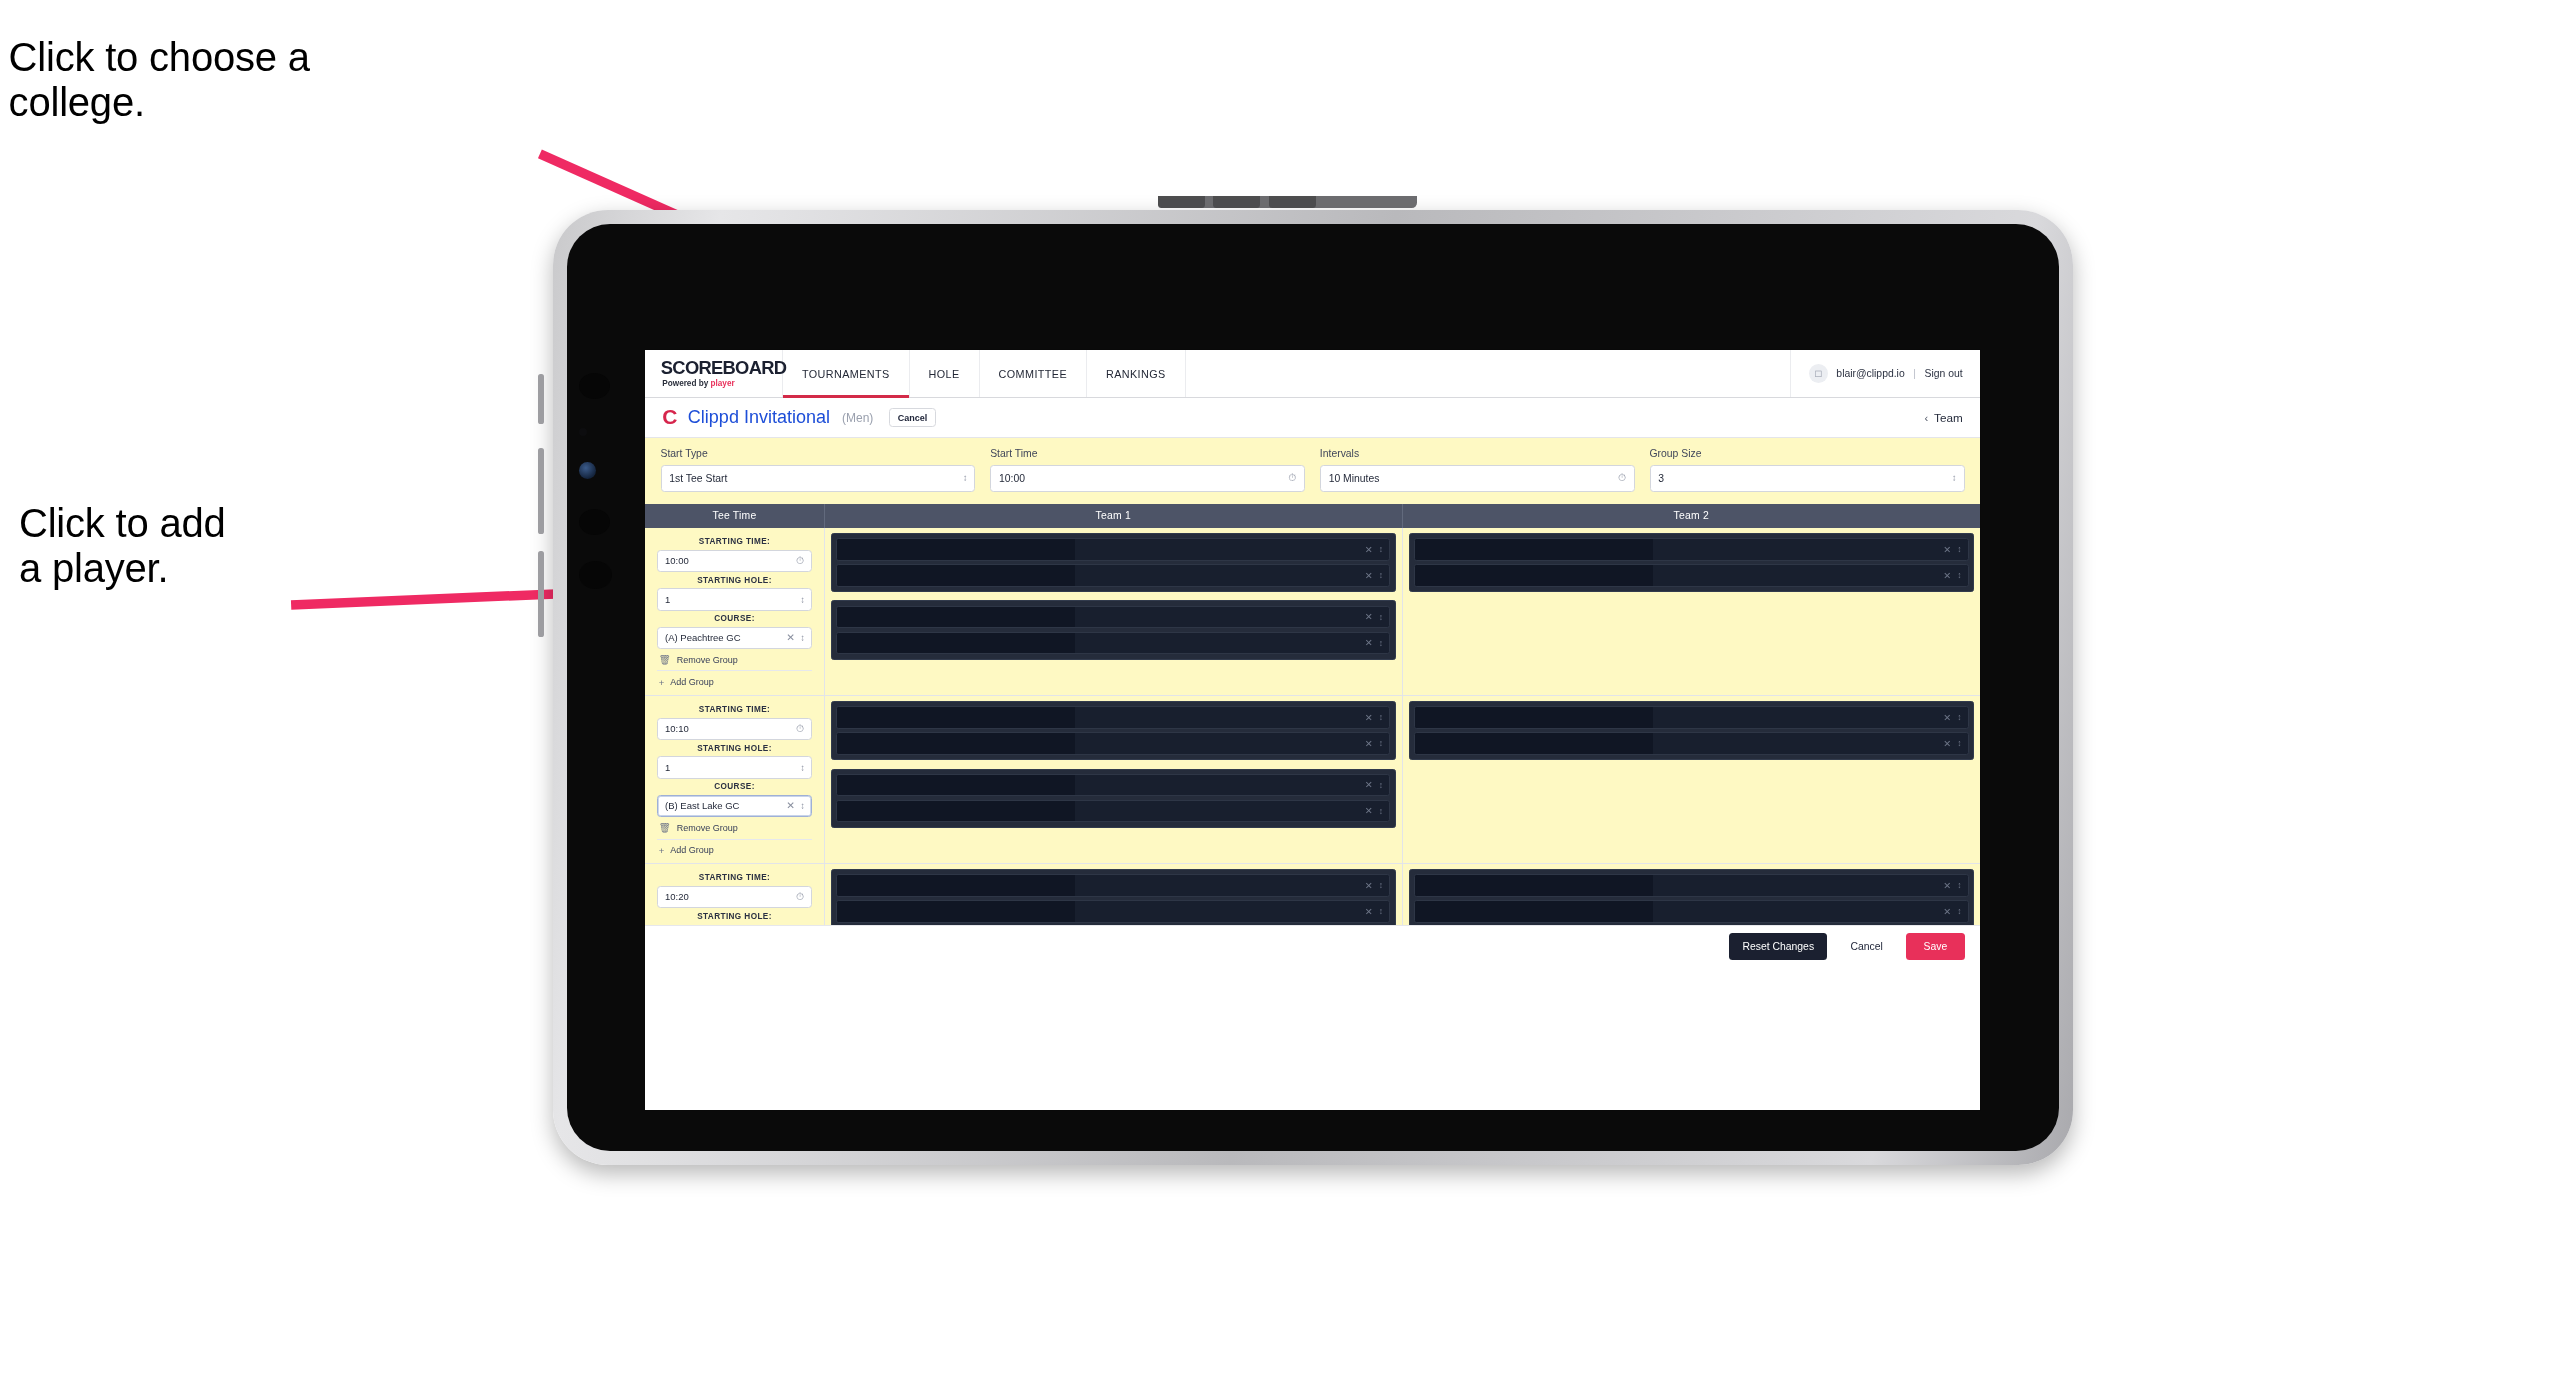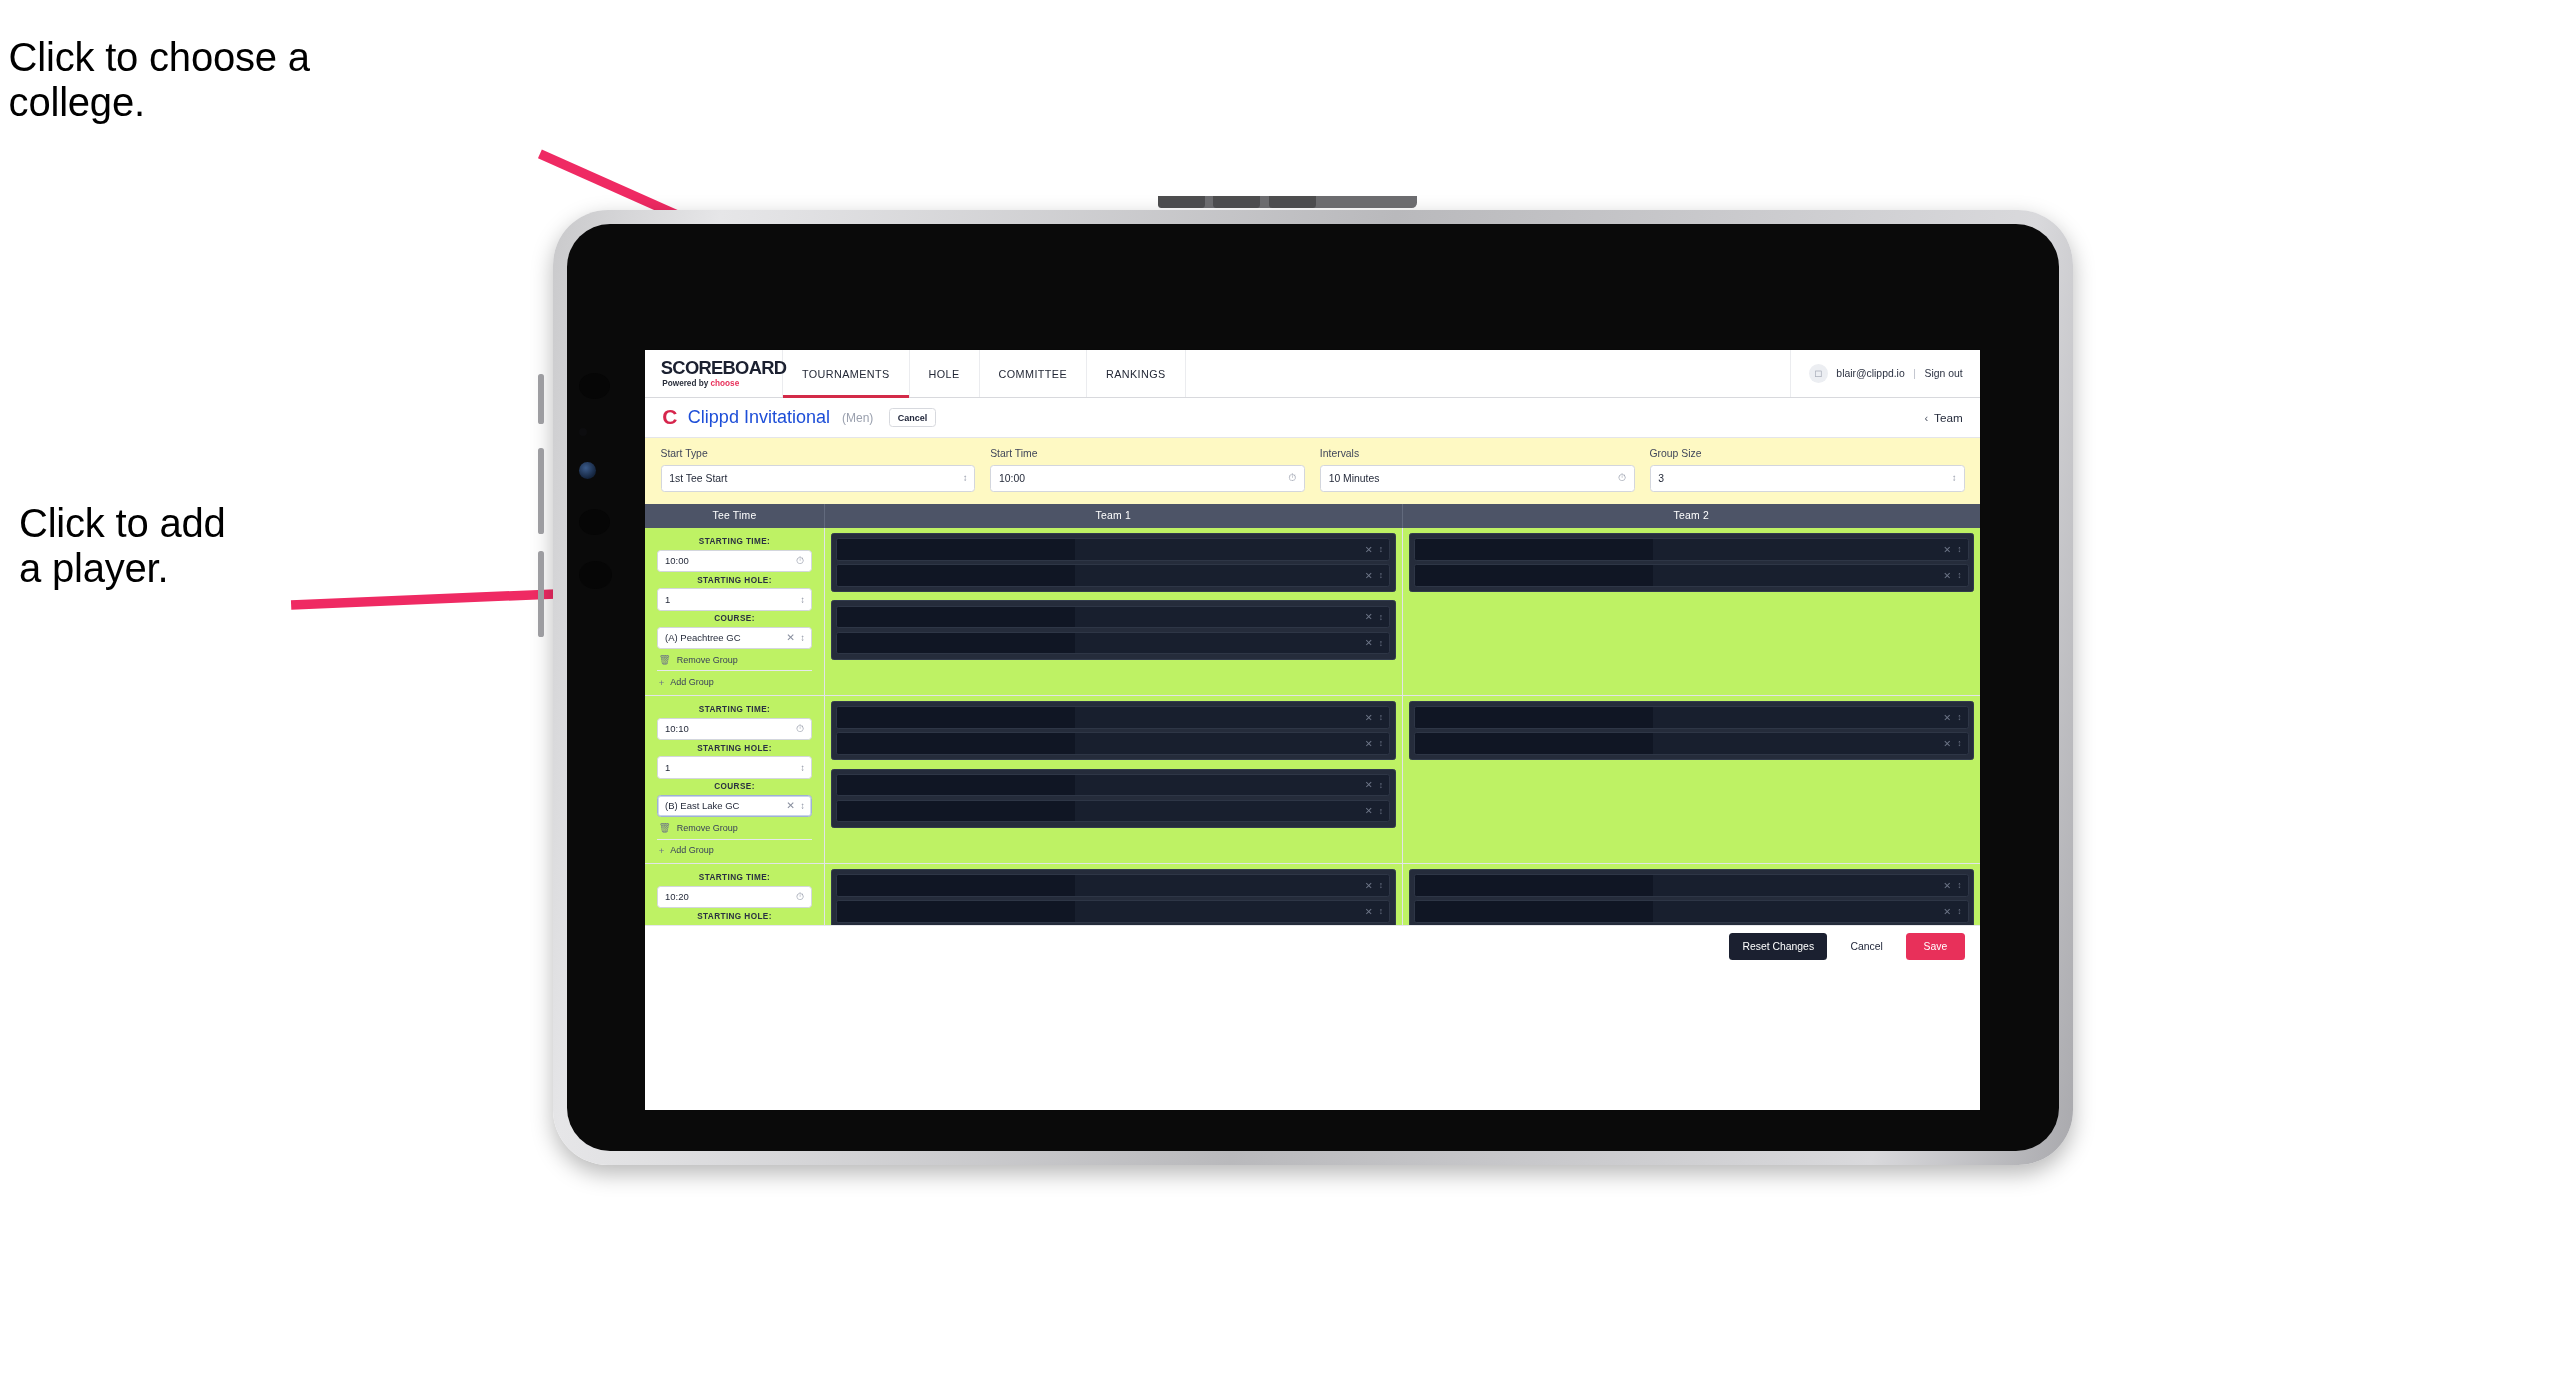--- a/index.html
+++ b/index.html
@@ -151,21 +151,21 @@
     background: #4d5467; color:#fff; height: 24px;
   }
   #thead > div {
     display:flex; align-items:center; justify-content:center;
     font-size: 10.4px; font-weight:500; letter-spacing:0.2px;
     border-right: 0.9px solid #626a7d;
   }
   #thead > div:last-child { border-right: none; }
 
   
-  #tbody { position: relative; height: 397px; overflow: hidden; background:#bef264; }
+  #tbody { position: relative; height: 397px; overflow: hidden; background:#fef9c3; }
   .group {
     display:grid; grid-template-columns: 180px 1fr 1fr;
     border-bottom: 0.9px solid #e2e4e9;
   }
   .gcol-left {
     border-right:0.9px solid #e2e4e9; padding: 6px 12px 7px 12px;
     display:flex; flex-direction:column; align-items:stretch;
   }
   .mini-label {
     text-align:center; font-size: 8.2px; font-weight:700; letter-spacing:0.4px;
@@ -251,21 +251,21 @@
       <div class="dock-dot" id="dd3"></div>
       <div class="dock-dot" id="dd4"></div>
       <div class="dock-dot" id="dd5"></div>
 
       <div id="app">
 
         <div id="topnav">
           <div class="brand">
             <div class="wordmark">SCOREBOARD</div>
             <div class="sub">
-              <span>Powered by </span><b>choose</b>
+              <span>Powered by </span><b>player</b>
             </div>
           </div>
 
           <div class="navtab active">
             <span>TOURNAMENTS</span>
           </div>
           <div class="navtab">
             <span>HOLE</span>
           </div>
           <div class="navtab">

